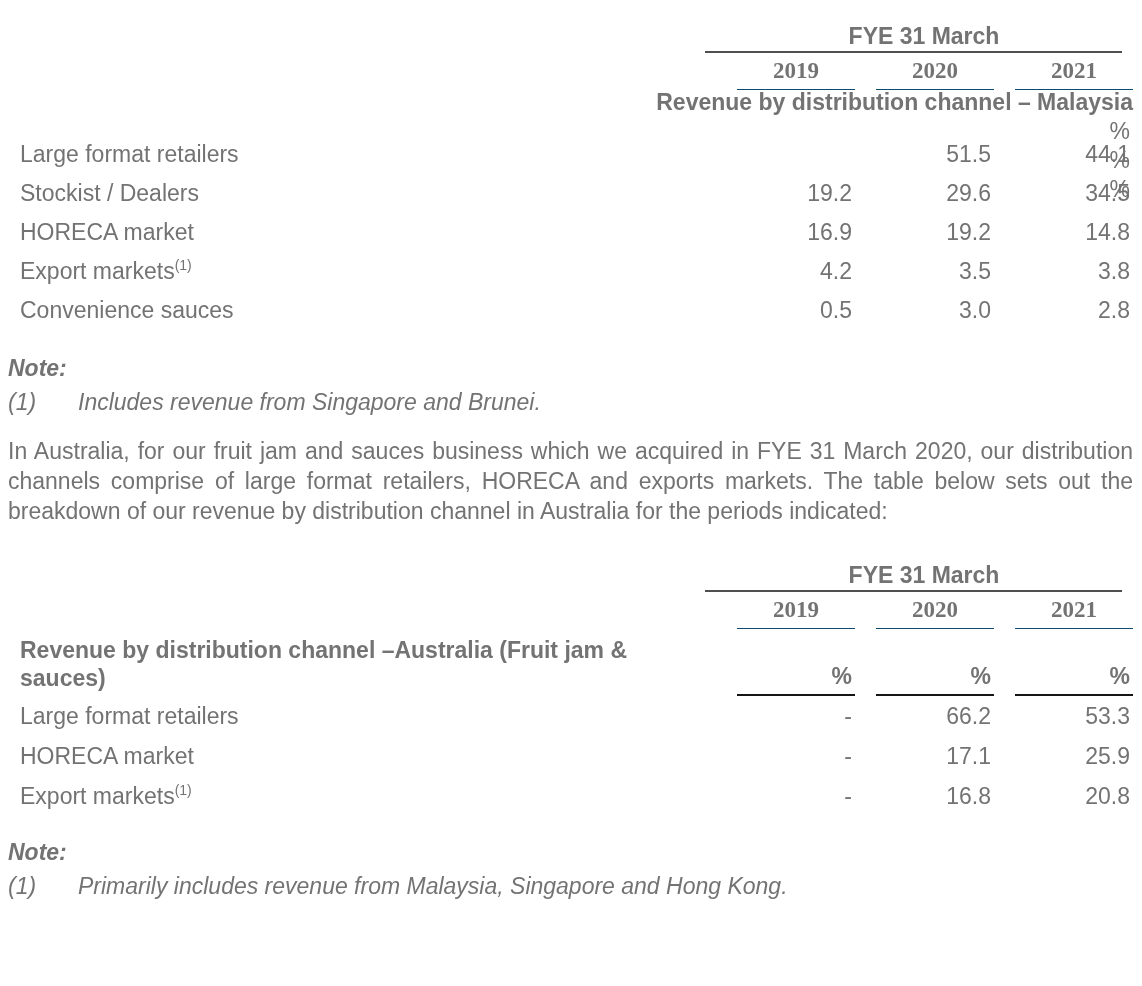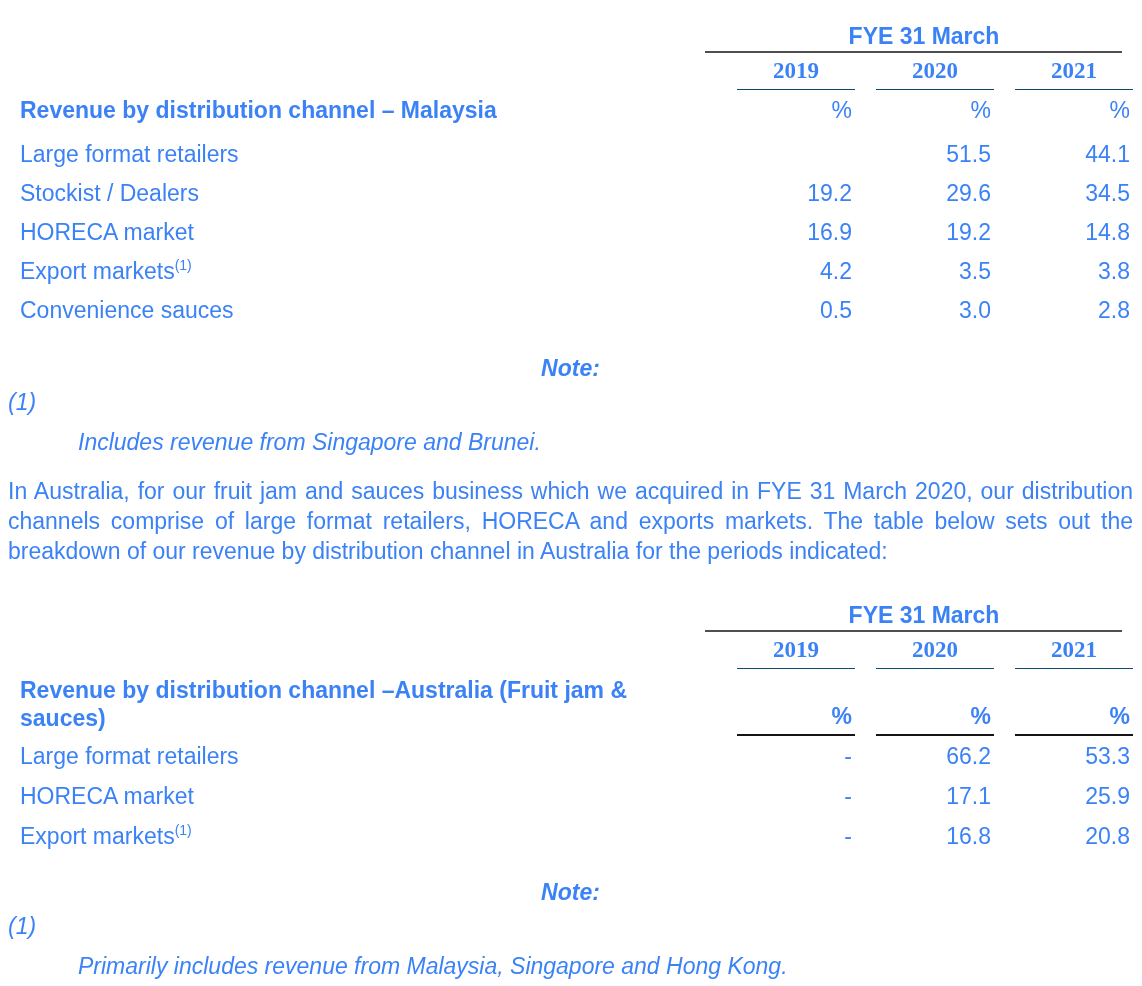--- a/index.html
+++ b/index.html
@@ -1,21 +1,21 @@
 <!DOCTYPE html>
 <html><head>
 <meta charset="utf-8">
 <style>
   * { margin:0; padding:0; box-sizing:border-box; }
   html,body { background:#ffffff; }
   .page {
     position:relative;
     width:1142px; height:986px;
     background:#ffffff;
-    color:#3b82f6;
+    color:#737373;
     font-family:"Liberation Sans", sans-serif;
     font-size:23px;
     padding:21px 9px 0 8px;
     overflow:hidden;
   }
   .rowflex { display:flex; }
   .spacer { flex:1; }
   .label-cell { flex:1; padding-left:12px; }
   .fye-cell {
     width:417px; margin-right:11px;
@@ -29,38 +29,38 @@
     font-weight:bold; font-size:23px; line-height:36px;
     text-align:center;
     border-bottom:1px solid #0c4a6e;
     font-family:Liberation Serif, serif;
   }
   .vcol {
     width:118px; margin-left:21px;
     text-align:right; padding-right:3px;
   }
   .last-col { }
-  .head-row { height:45px; align-items:center; }
+  .head-row { height:45px; align-items:flex-end;flex-direction:column; }
   .head-row .label-cell { font-weight:bold; line-height:24px; padding-bottom:5px; }
   .head-row .vcol { line-height:24px; padding-bottom:5px; }
   .head-row2 { height:67px; align-items:flex-end; }
   .head-row2 .label-cell { font-weight:bold; line-height:28px; padding-bottom:4px;margin-top:32px; }
   .head-row2 .title-wrap { max-width:680px; display:block; }
   .head-row2 .vcol {
     font-weight:bold; line-height:26px; padding-bottom:5px;
     border-bottom:2px solid #151515;
   }
   .data-row { height:39px; line-height:39px; align-items:flex-end; }
   .data-row2 { height:40px; line-height:40px; align-items:flex-end; }
   sup { font-size:14px; vertical-align:super; line-height:0; }
   .note-block { font-style:italic; }
-  .note-heading { font-weight:bold; line-height:25px;text-align:center; }
+  .note-heading { font-weight:bold; line-height:25px; }
   .note-line { display:flex; margin-top:9px; line-height:25px; }
   .note-num { width:70px; flex:none; }
-  .note-text { flex:1;margin-top:40px; }
+  .note-text { flex:1; }
   .para {
     margin-top:21px;
     line-height:30px;
     text-align:justify;
   }
   .t1 { margin-top:0; }
   .t2 { margin-top:34px; }
   .note1 { margin-top:26px; }
   .note2 { margin-top:24px; }
 </style>

